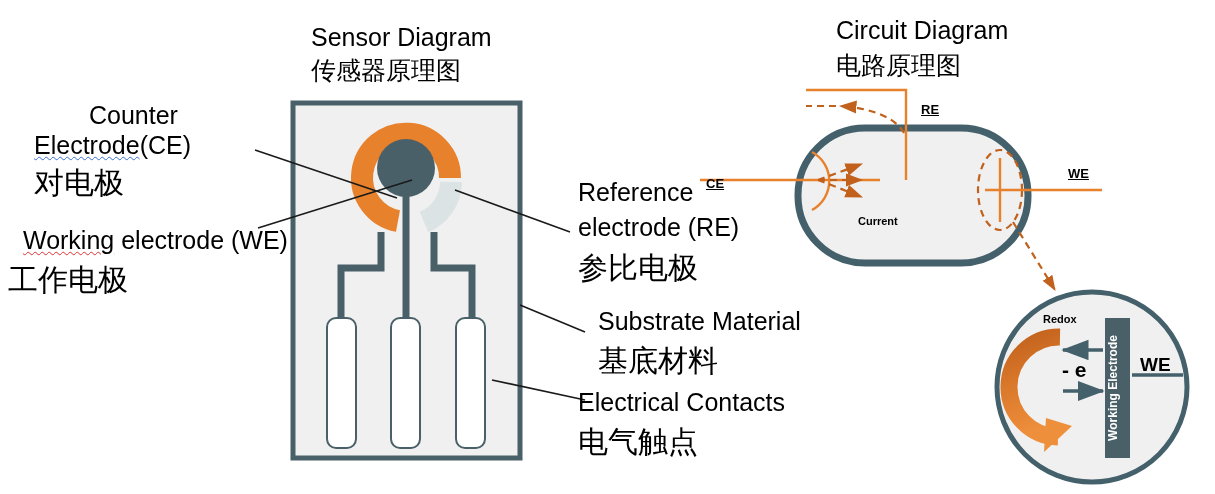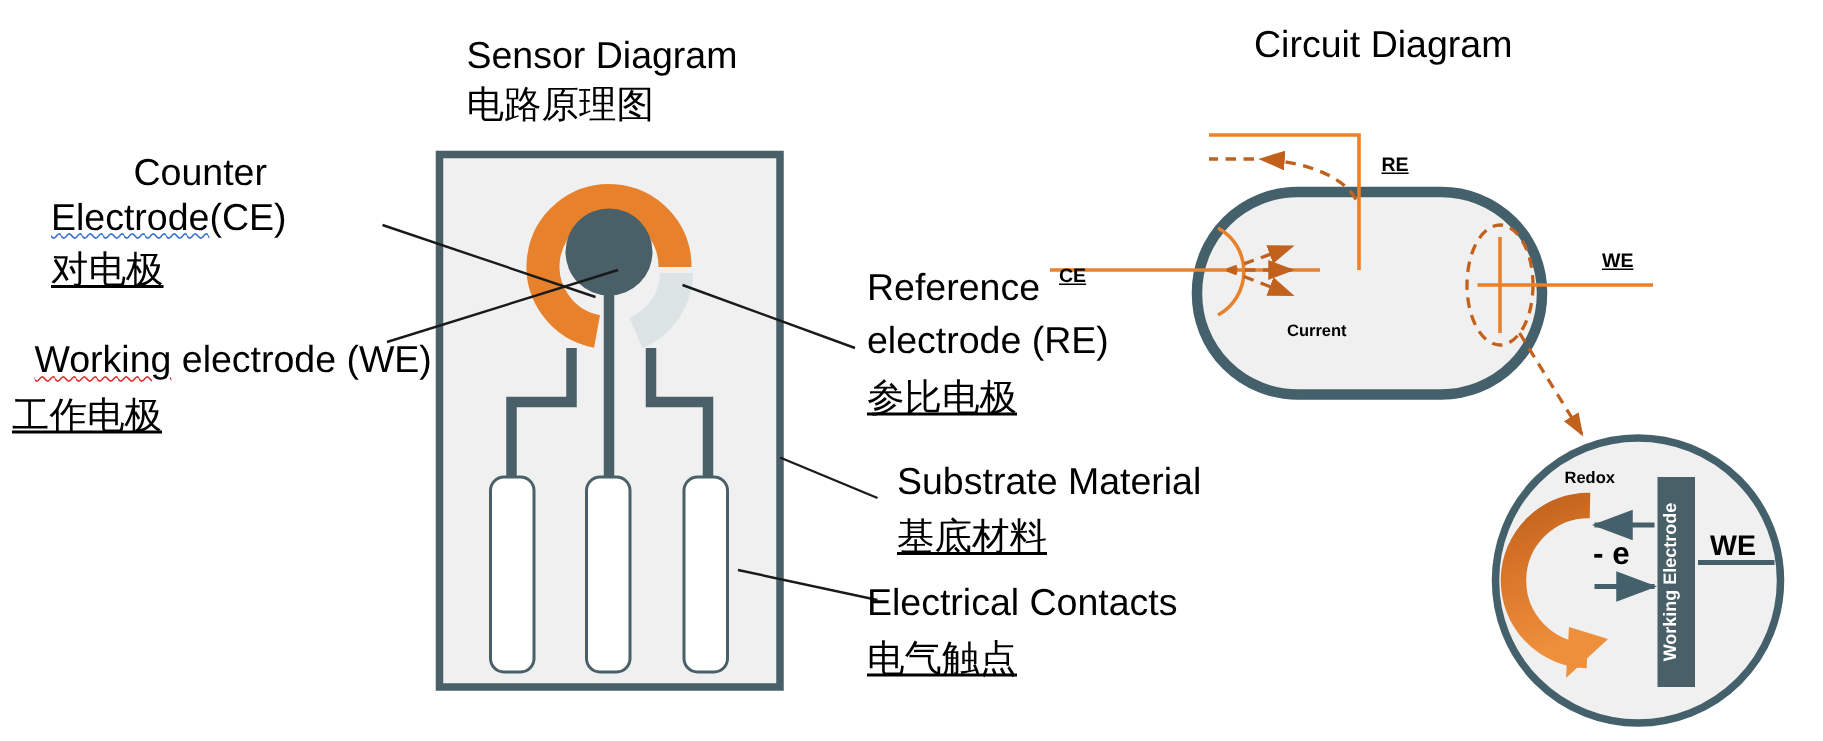--- a/index.html
+++ b/index.html
@@ -2,21 +2,21 @@
 <html><head>
 <meta charset="utf-8">
 <style>
   html,body{margin:0;padding:0;background:#ffffff;}
   body{width:1215px;height:494px;position:relative;overflow:hidden;
        font-family:"Liberation Sans","DejaVu Sans",sans-serif;color:#000;}
   .stage{position:absolute;left:0;top:0;width:1215px;height:494px;}
   svg{position:absolute;left:0;top:0;width:1215px;height:494px;overflow:visible;}
   .lbl{position:absolute;white-space:nowrap;line-height:1.22;}
   .en{font-size:25px;}
-  .cn{font-size:25px;text-decoration:underline;}
+  .cn{font-size:30px;}
   .ttl{font-size:25px;}
   .sq-blue{text-decoration:underline;text-decoration-color:#3b6fd4;
            text-decoration-style:wavy;text-decoration-thickness:1px;text-underline-offset:2px;}
   .sq-red{text-decoration:underline;text-decoration-color:#e03030;
           text-decoration-style:wavy;text-decoration-thickness:1px;text-underline-offset:2px;margin-left:15px;}
   .tiny{font-size:13px;font-weight:bold;text-decoration:underline;}
   .mini{font-size:11px;font-weight:bold;}
   .we-bar-txt{font-size:12px;font-weight:bold;fill:#ffffff;}
 </style>
 </head>
@@ -118,23 +118,24 @@
       <rect x="1105" y="318" width="25" height="140" fill="#4A6068"></rect>
       <text class="we-bar-txt" x="1117" y="388" text-anchor="middle" transform="rotate(-90 1117 388)">Working Electrode</text>
 
       <line x1="1103" y1="350" x2="1063" y2="350" stroke="#44606B" stroke-width="3.4" marker-end="url(#arrowSlate)"></line>
       <line x1="1063" y1="391" x2="1103" y2="391" stroke="#44606B" stroke-width="3.4" marker-end="url(#arrowSlate)"></line>
       <line x1="1132" y1="375" x2="1183" y2="375" stroke="#44606B" stroke-width="3.4"></line>
     </g>
   </svg>
 
   <div class="lbl ttl" style="left:311px;top:22px;">Sensor Diagram</div>
-  <div class="lbl ttl" style="left:311px;top:55px;">电路原理图</div>
+  <div class="lbl ttl" style="left:311px;top:55px;">传感器原理图</div>
 
   <div class="lbl ttl" style="left:836px;top:15px;">Circuit Diagram</div>
+  <div class="lbl ttl" style="left:836px;top:50px;">电路原理图</div>
 
   <div class="lbl en" style="left:89px;top:100px;">Counter</div>
   <div class="lbl en" style="left:34px;top:130px;"><span class="sq-blue">Electrode</span><span>(CE)</span></div>
   <div class="lbl cn" style="left:34px;top:165px;">对电极</div>
 
   <div class="lbl en" style="left:8px;top:225px;"><span class="sq-red">Working</span><span> electrode (WE)</span></div>
   <div class="lbl cn" style="left:8px;top:262px;text-align:right;">工作电极</div>
 
   <div class="lbl en" style="left:578px;top:177px;">Reference</div>
   <div class="lbl en" style="left:578px;top:212px;">electrode (RE)</div>

